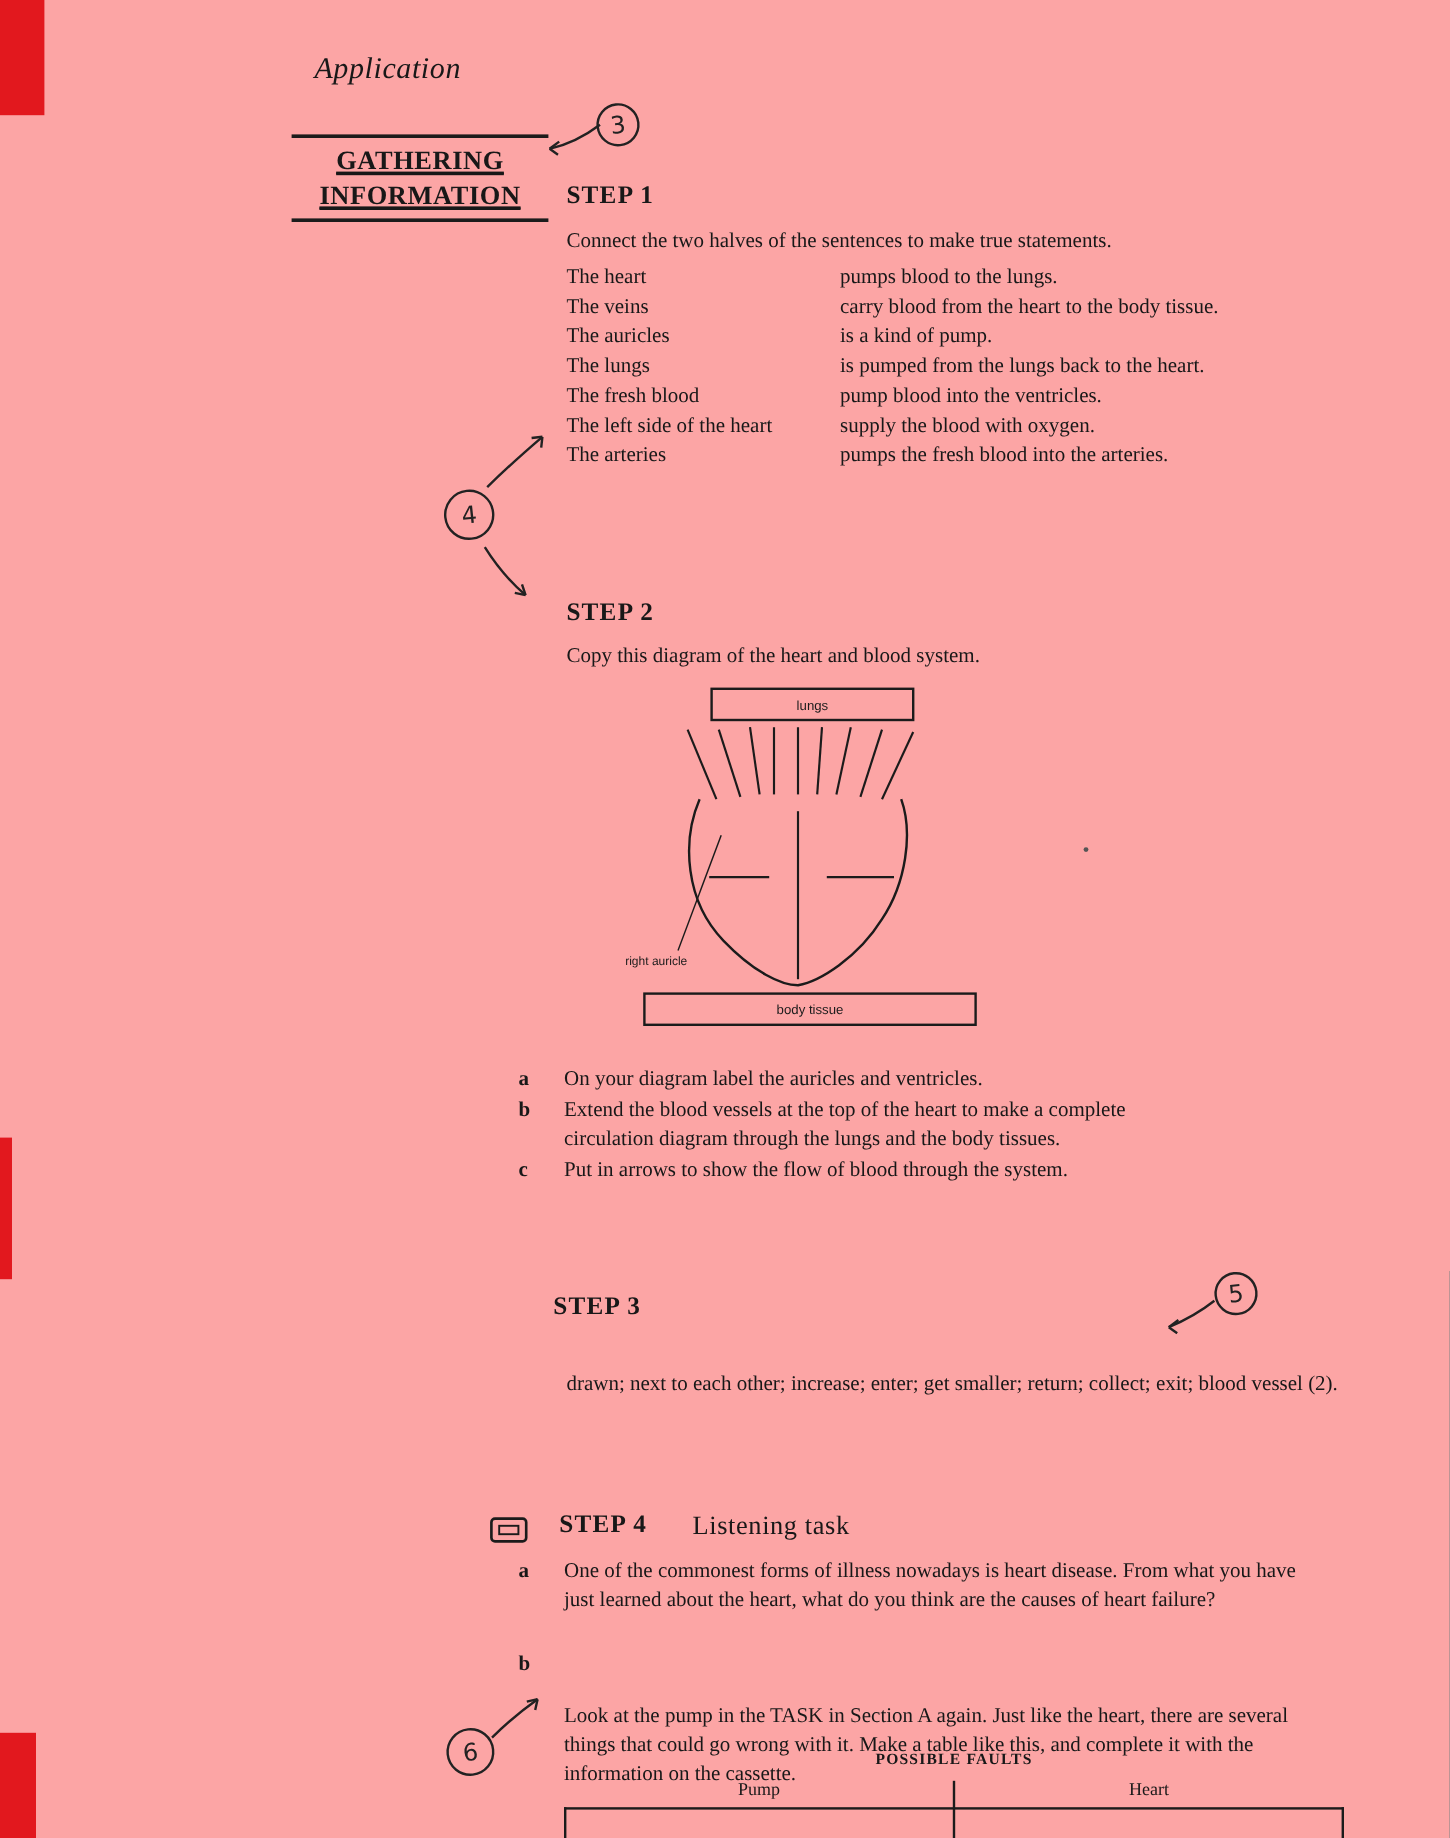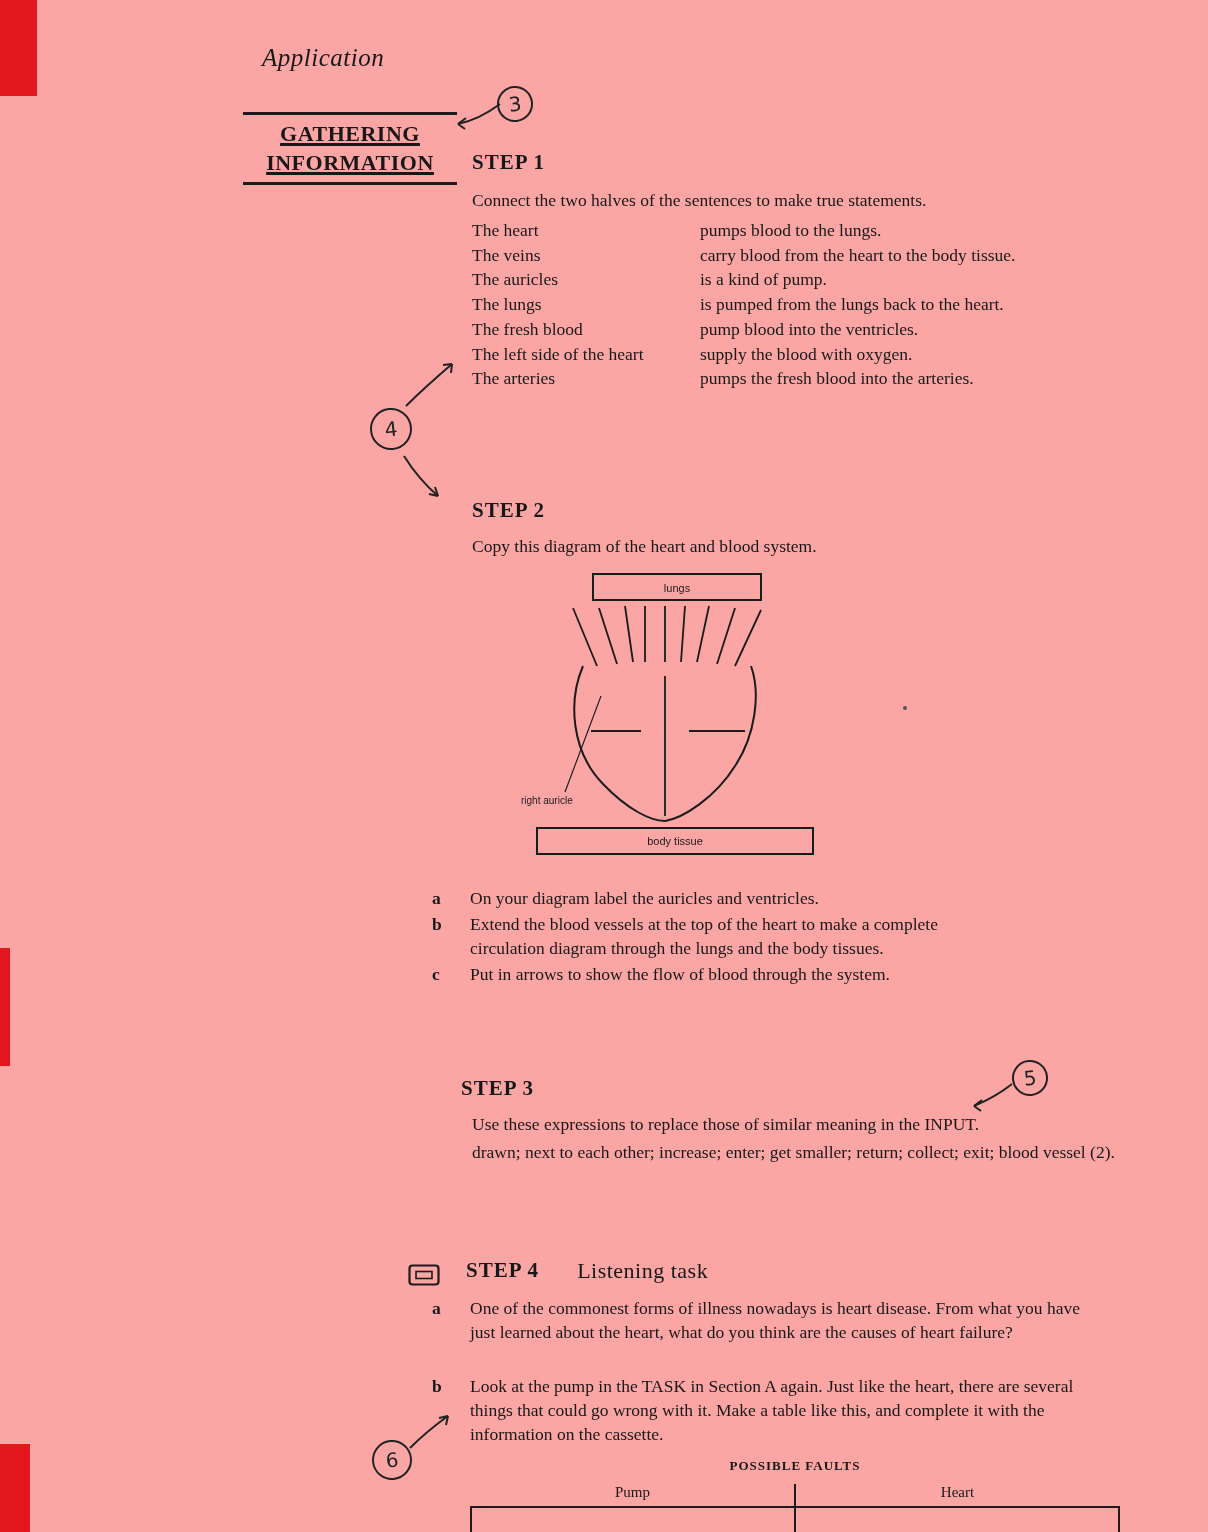--- a/index.html
+++ b/index.html
@@ -163,39 +163,38 @@
   </div>
 
   <div class="abs step-h" style="left:461px;top:1076px;">STEP  3</div>
   <div class="abs circ" style="left:1012px;top:1060px;width:32px;height:32px;">
     <span>5</span>
   </div>
   <svg class="abs" style="left:966px;top:1080px;" width="50" height="32" viewBox="0 0 50 32">
     <path d="M46,4 C32,15 20,21 8,26" stroke="#222" stroke-width="2" fill="none"></path>
     <path d="M8,26 L16,20 M8,26 L15,31" stroke="#222" stroke-width="2" fill="none"></path>
   </svg>
-  <div class="abs body-t" style="left:472px;top:1112px;width:680px;">Use these expressions to replace those of similar meaning in the INPUT.</div>
   <div class="abs body-t" style="left:472px;top:1140px;width:650px;">drawn; next to each other; increase; enter; get smaller; return; collect; exit; blood vessel (2).</div>
 
   <svg class="abs" style="left:408px;top:1264px;" width="32" height="22" viewBox="0 0 32 22">
     <rect x="1.5" y="1.5" width="29" height="19" rx="3" fill="none" stroke="#1b1b1b" stroke-width="2.2"></rect>
     <rect x="8" y="7.5" width="16" height="7" fill="none" stroke="#1b1b1b" stroke-width="1.6"></rect>
   </svg>
   <div class="abs" style="left:466px;top:1258px;display:flex;align-items:flex-start;">
     <span class="step-h">STEP  4</span>
     <span class="sub-h" style="margin-left:38px;">Listening task</span>
   </div>
 
   <div class="abs task-row" style="left:432px;top:1296px;width:680px;">
     <span class="letter">a</span>
     <span style="width:630px;">One of the commonest forms of illness nowadays is heart disease. From what you have just learned about the heart, what do you think are the causes of heart failure?</span>
   </div>
   <div class="abs task-row" style="left:432px;top:1374px;width:680px;">
     <span class="letter">b</span>
-    <span style="width:630px;">Look at the pump in the TASK in Section A again. Just like the heart, there are several things that could go wrong with it. Make a table like this, and complete it with the information on the cassette.</span>
+    <span style="width:630px;margin-top:43px;">Look at the pump in the TASK in Section A again. Just like the heart, there are several things that could go wrong with it. Make a table like this, and complete it with the information on the cassette.</span>
   </div>
 
   <div class="abs circ" style="left:372px;top:1440px;width:36px;height:36px;">
     <span>6</span>
   </div>
   <svg class="abs" style="left:404px;top:1410px;" width="52" height="42" viewBox="0 0 52 42">
     <path d="M6,38 C18,26 30,16 44,6" stroke="#222" stroke-width="2" fill="none"></path>
     <path d="M44,6 L35,8 M44,6 L42,15" stroke="#222" stroke-width="2" fill="none"></path>
   </svg>
 

